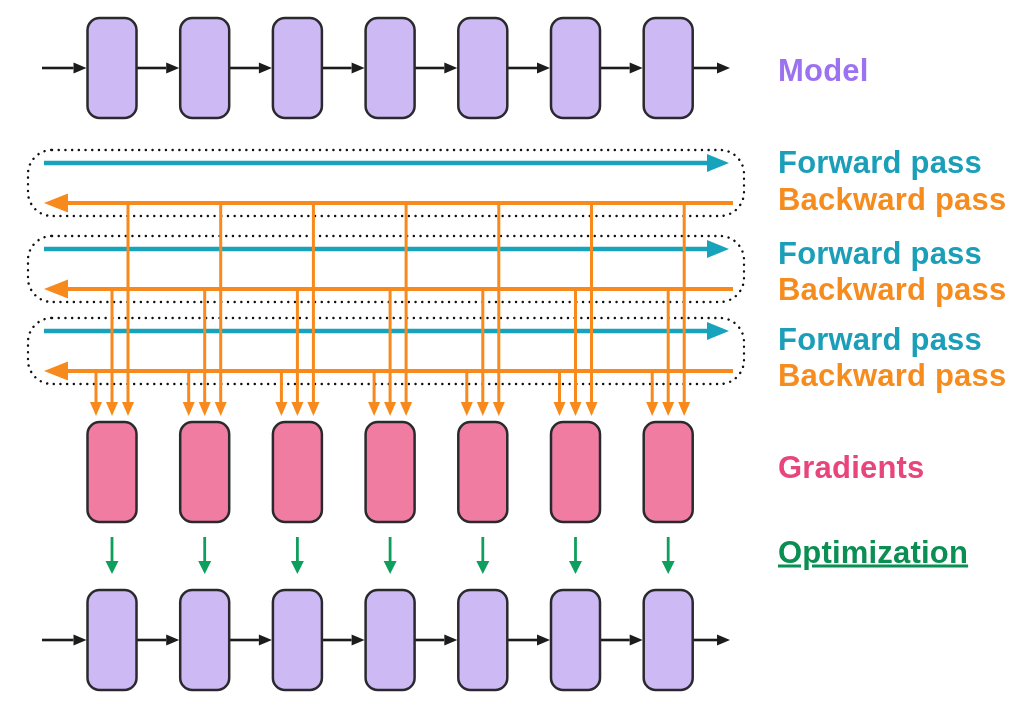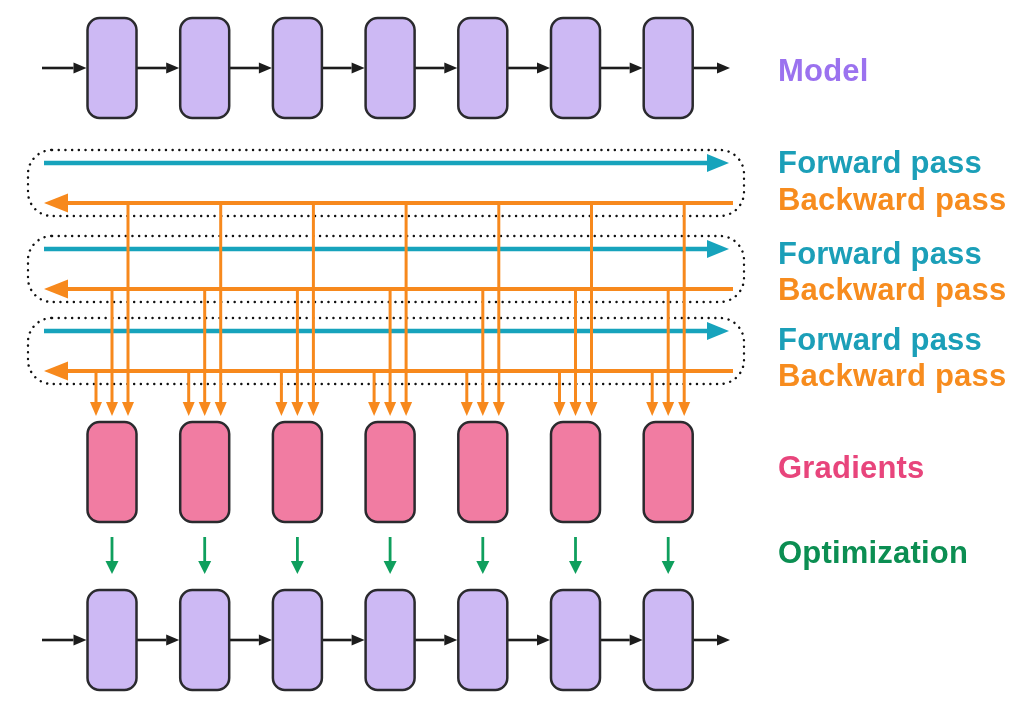--- a/index.html
+++ b/index.html
@@ -171,15 +171,15 @@
     </svg>
   <div class="side-labels" id="side-labels">
       <div class="side-label" style="top: 70px; color: rgb(155, 114, 239);">Model</div>
       <div class="side-label" style="top: 162px; color: rgb(27, 159, 184);">Forward pass</div>
       <div class="side-label" style="top: 199px; color: rgb(247, 140, 30);">Backward pass</div>
       <div class="side-label" style="top: 253px; color: rgb(27, 159, 184);">Forward pass</div>
       <div class="side-label" style="top: 289px; color: rgb(247, 140, 30);">Backward pass</div>
       <div class="side-label" style="top: 339px; color: rgb(27, 159, 184);">Forward pass</div>
       <div class="side-label" style="top: 375px; color: rgb(247, 140, 30);">Backward pass</div>
       <div class="side-label" style="top: 467px; color: rgb(232, 69, 124); text-align: center;">Gradients</div>
-      <div class="side-label" style="top: 552px; color: rgb(11, 142, 82);">Optimization</div>
+      <div class="side-label" style="top: 552px; color: rgb(11, 142, 82); text-decoration: underline;">Optimization</div>
     </div>
 </div>
 
 </body></html>

